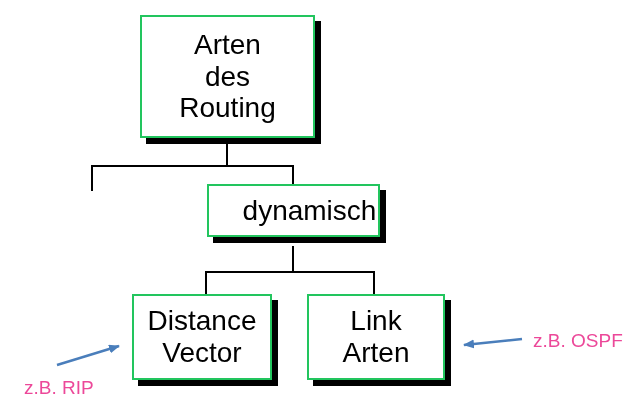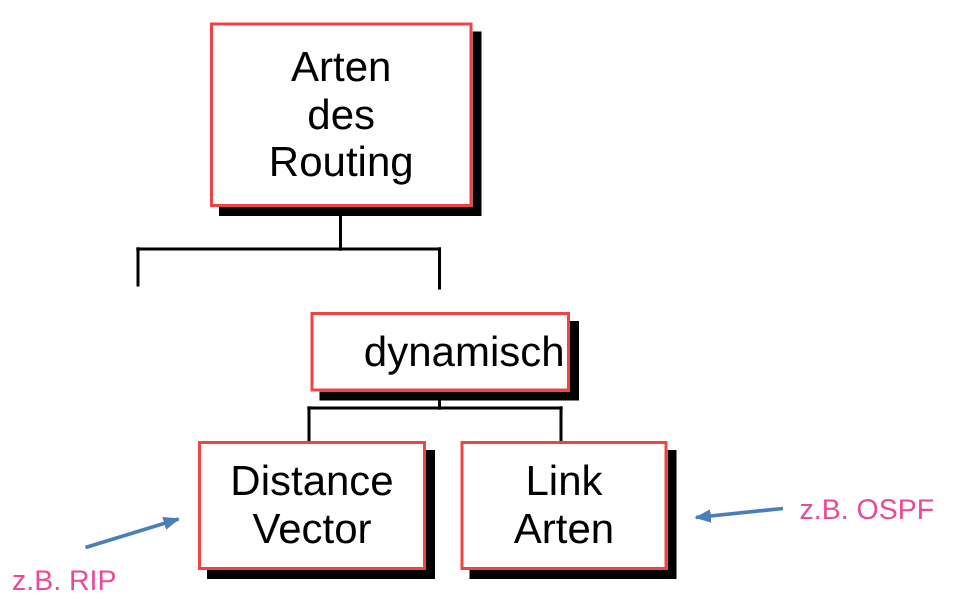--- a/index.html
+++ b/index.html
@@ -19,44 +19,44 @@
     position: absolute;
     left: 0;
     top: 0;
     width: 638px;
     height: 407px;
   }
   .node {
     position: absolute;
     box-sizing: border-box;
     background: #ffffff;
-    border: 2px solid #ef4444;
+    border: 2px solid #22c55e;
     box-shadow: 6px 6px 0 0 #000000;
     display: flex;
     align-items: center;
     justify-content: center;
     text-align: center;
     font-size: 28px;
     line-height: 1.13;
     color: #000000;
     white-space: pre-line;
   }
   .node-root       { left: 140px; top: 15px;  width: 175px; height: 123px; }
   .node-statisch   { left: 5px;   top: 190px; width: 173px; height: 53px;  }
-  .node-dynamisch  { left: 207px; top: 208px; width: 173px; height: 53px; padding-left: 32px;  }
-  .node-dv         { left: 132px; top: 294px; width: 152px; height: 86px;  }
+  .node-dynamisch  { left: 207px; top: 184px; width: 173px; height: 53px; padding-left: 32px;  }
+  .node-dv         { left: 132px; top: 294px; width: 140px; height: 86px;  }
   .node-ls         { left: 307px; top: 294px; width: 138px; height: 86px;  }
   .annotation {
     position: absolute;
     font-size: 19px;
     line-height: 1.1;
     color: #ec4899;
     white-space: nowrap;
   }
-  .annotation-rip  { left: 8px;   top: 378px; }
+  .annotation-rip  { left: 24px;   top: 378px; }
   .annotation-ospf { left: 533px; top: 331px; }
 </style>
 </head>
 <body>
 
 <div class="canvas">
 
   <svg class="connectors" viewBox="0 0 638 407">
     <defs>
       <marker id="arrowhead" markerUnits="userSpaceOnUse" markerWidth="12" markerHeight="10" refX="10" refY="4.5" orient="auto">

